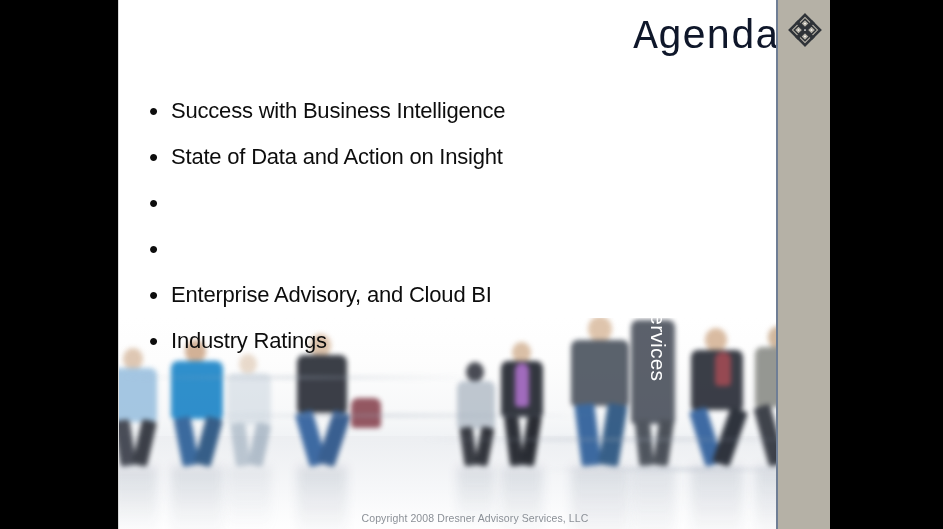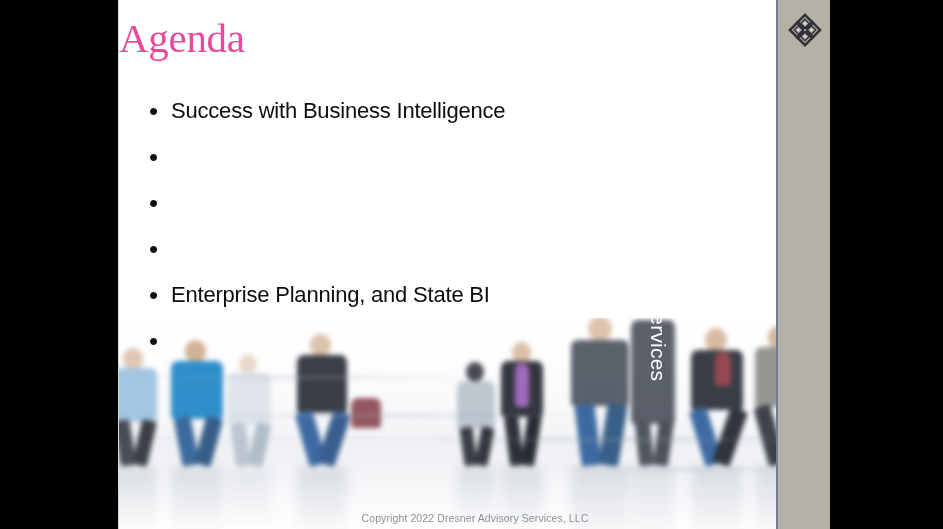--- a/index.html
+++ b/index.html
@@ -15,23 +15,23 @@
   
   #slide {
     position:absolute; left:118px; top:0; width:712px; height:529px;
     background:#ffffff; overflow:hidden;
     border-left:1px solid #d8d8d8;
   }
 
   
   .slide-title {
     position:absolute; left:0; top:14px; width:660px;
-    text-align:left;
-    font-size:41px; font-weight:400; color:#ec4899;
-    font-family:Liberation Serif, serif;
+    text-align:right;
+    font-size:41px; font-weight:400; color:#0f172a;
+    font-family:Liberation Mono, monospace;
     letter-spacing:-0.3px;
     z-index:6;
   }
 
   
   .bullets {
     position:absolute; left:30px; top:94px; width:640px;
     z-index:6;
   }
   .bullet-row {
@@ -132,37 +132,39 @@
 
     <div class="bullets">
 
       <div class="bullet-row">
         <span class="bullet-mark">•</span>
         <span class="bullet-text">Success with Business Intelligence</span>
       </div>
 
       <div class="bullet-row">
         <span class="bullet-mark">•</span>
-      </div>
-
-      <div class="bullet-row">
-        <span class="bullet-mark">•</span>
-      </div>
-
-      <div class="bullet-row">
-        <span class="bullet-mark">•</span>
-      </div>
-
-      <div class="bullet-row">
-        <span class="bullet-mark">•</span>
-        <span class="bullet-text">Enterprise Planning, and State BI</span>
-      </div>
-
-      <div class="bullet-row">
-        <span class="bullet-mark">•</span>
+        <span class="bullet-text">State of Data and Action on Insight</span>
+      </div>
+
+      <div class="bullet-row">
+        <span class="bullet-mark">•</span>
+      </div>
+
+      <div class="bullet-row">
+        <span class="bullet-mark">•</span>
+      </div>
+
+      <div class="bullet-row">
+        <span class="bullet-mark">•</span>
+        <span class="bullet-text">Enterprise Advisory, and Cloud BI</span>
+      </div>
+
+      <div class="bullet-row">
+        <span class="bullet-mark">•</span>
+        <span class="bullet-text">Industry Ratings</span>
       </div>
 
     </div>
 
     <div class="photo-band">
       <div class="photo-floor"></div>
 
       <div class="ghost" style="left:-8px;  width:46px; height:118px;">
         <div class="head" style="left:12px; top:0;   width:20px; height:22px; background:#dcc3ad;"></div>
         <div class="torso" style="left:0;    top:20px; width:46px; height:54px; background:#9dc2e0;"></div>
@@ -247,21 +249,21 @@
         <div class="leg" style="left:28px; top:79px; width:17px; height:61px; background:#262a32; transform:rotate(17deg);"></div>
         <div class="refl"></div>
       </div>
 
       <div class="streak" style="left:0;   top:58px;  width:360px;"></div>
       <div class="streak" style="left:60px;top:96px;  width:420px;"></div>
       <div class="streak" style="left:300px;top:120px;width:412px;"></div>
       <div class="streak" style="left:420px;top:150px;width:292px;"></div>
     </div>
 
-    <div class="copyright">Copyright 2022 Dresner Advisory Services, LLC</div>
+    <div class="copyright">Copyright 2008 Dresner Advisory Services, LLC</div>
 
     <div class="brand-bar">
 
       <div class="brand-logo">
         <svg viewBox="0 0 100 100" width="36" height="36" aria-hidden="true">
           <g fill="none" stroke="#2f3338" stroke-width="7" stroke-linejoin="miter">
             <path d="M50 8 L72 30 L50 52 L28 30 Z"></path>
             <path d="M50 48 L72 70 L50 92 L28 70 Z"></path>
             <path d="M30 28 L52 50 L30 72 L8 50 Z"></path>
             <path d="M70 28 L92 50 L70 72 L48 50 Z"></path>

